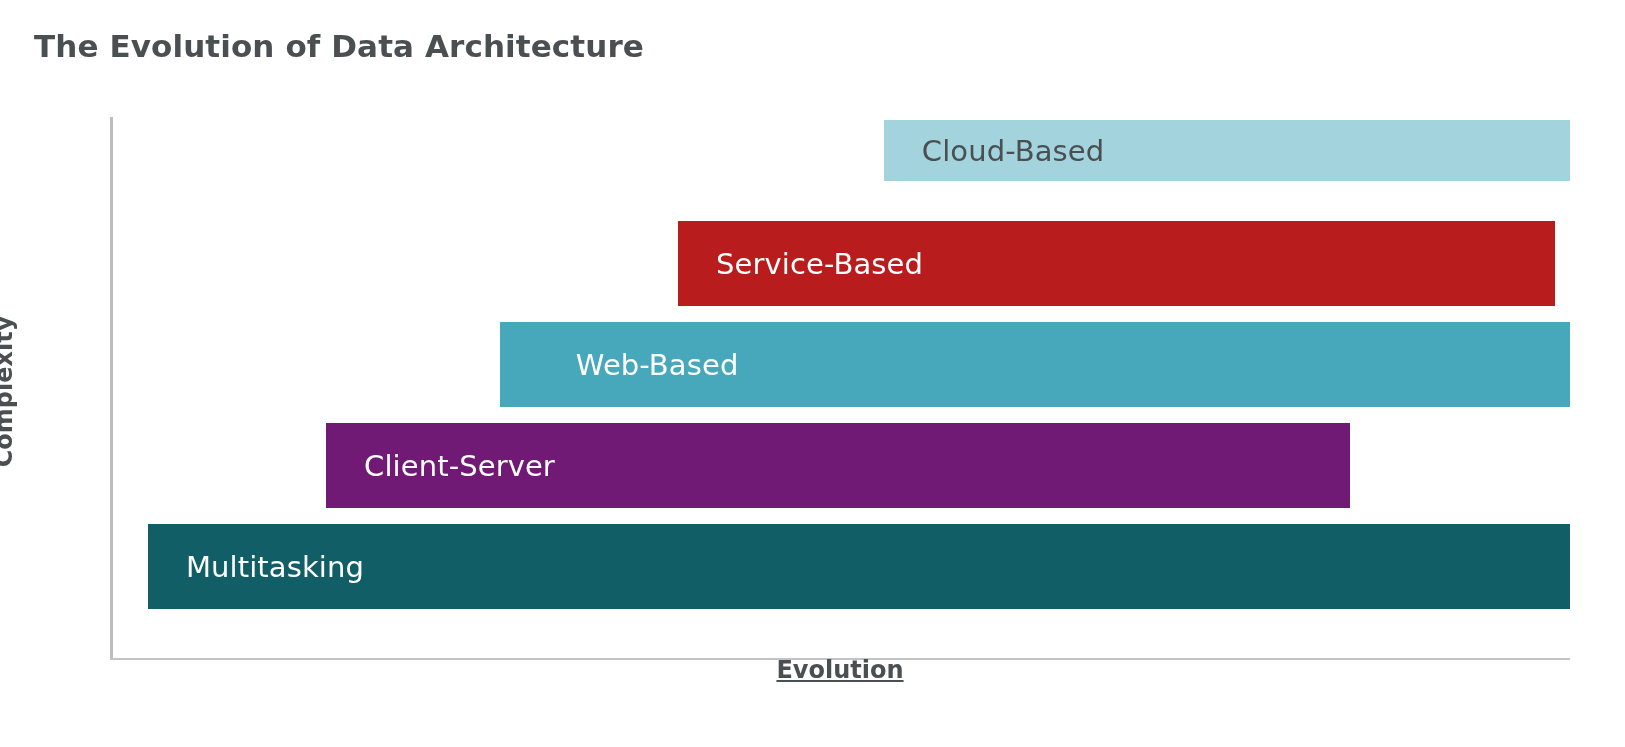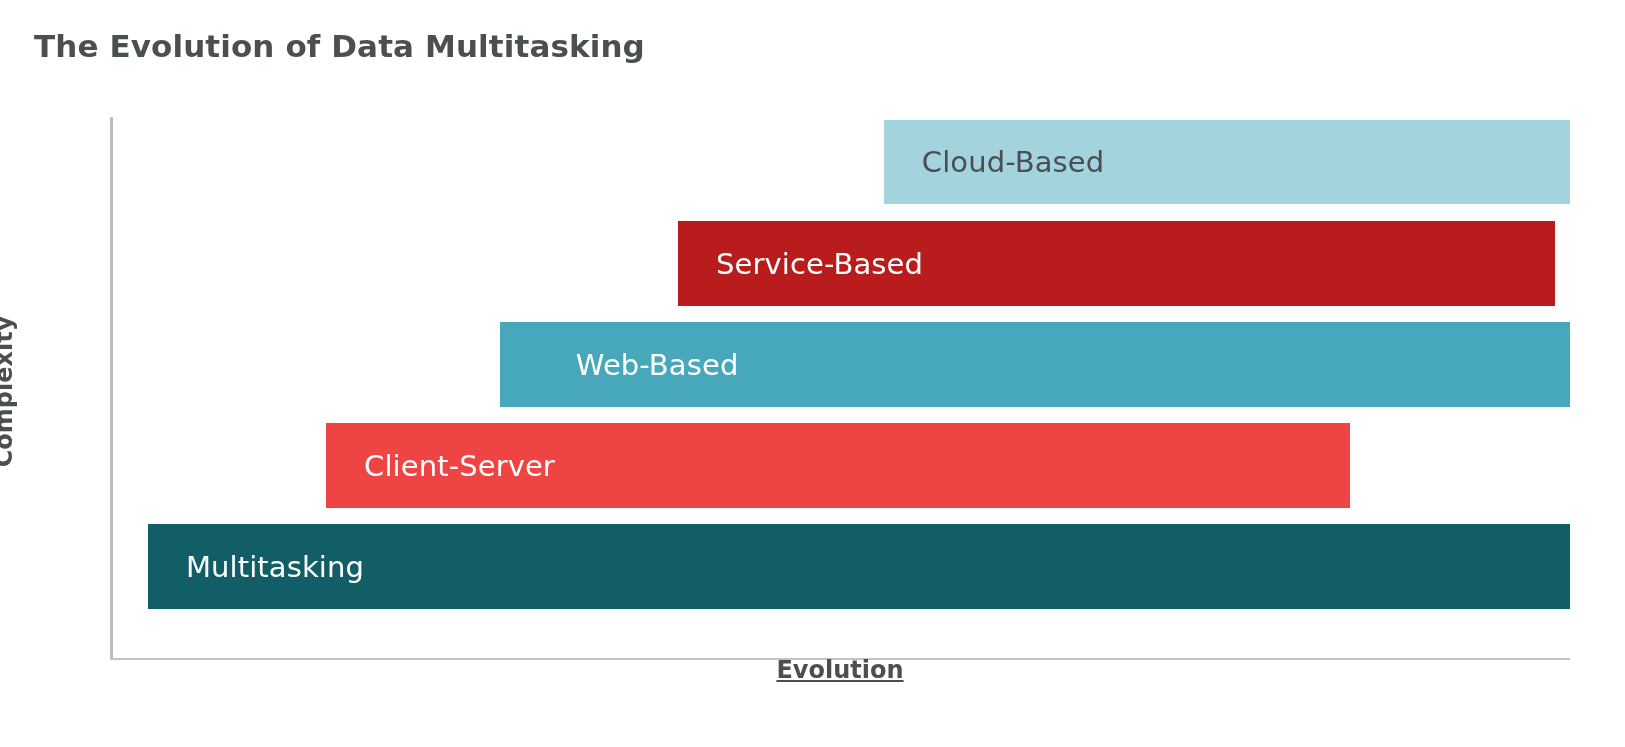--- a/index.html
+++ b/index.html
@@ -106,40 +106,40 @@
     font-weight: bold;
     color: #4a4f51;
     text-decoration: underline;
   }
 </style>
 </head>
 <body>
 
 <div id="chart-root">
 
-  <div id="chart-title">The Evolution of Data Multitasking</div>
+  <div id="chart-title">The Evolution of Data Architecture</div>
 
   <div id="y-axis-title">
     <span id="y-axis-title-inner">Complexity</span>
   </div>
 
   <div id="plot-area">
     <div id="y-axis-line"></div>
     <div id="x-axis-line"></div>
     <div id="bars-layer">
-        <div class="bar" style="left: 773.8px; width: 686.2px; top: 3px; height: 84px; background: rgb(163, 212, 221);">
+        <div class="bar" style="left: 773.8px; width: 686.2px; top: 3px; height: 61px; background: rgb(163, 212, 221);">
           <span class="bar-label" style="color: rgb(74, 79, 81);">Cloud-Based</span>
         </div>
         <div class="bar" style="left: 568px; width: 877.46px; top: 104px; height: 85px; background: #b91c1c;">
           <span class="bar-label" style="color: rgb(255, 255, 255);">Service-Based</span>
         </div>
         <div class="bar" style="left: 389.82px; width: 1070.18px; top: 205px; height: 85px; background: rgb(71, 168, 187);">
           <span class="bar-label" style="color: rgb(255, 255, 255); margin-left: 38px;">Web-Based</span>
         </div>
-        <div class="bar" style="left: 216.08px; width: 1024px; top: 306px; height: 85px; background: #ef4444;">
+        <div class="bar" style="left: 216.08px; width: 1024px; top: 306px; height: 85px; background: #701a75;">
           <span class="bar-label" style="color: rgb(255, 255, 255);">Client-Server</span>
         </div>
         <div class="bar" style="left: 37.96px; width: 1422.04px; top: 407px; height: 85px; background: rgb(17, 94, 103);">
           <span class="bar-label" style="color: rgb(255, 255, 255);">Multitasking</span>
         </div>
       </div>
   </div>
 
   <div id="x-axis-title">Evolution</div>
 

